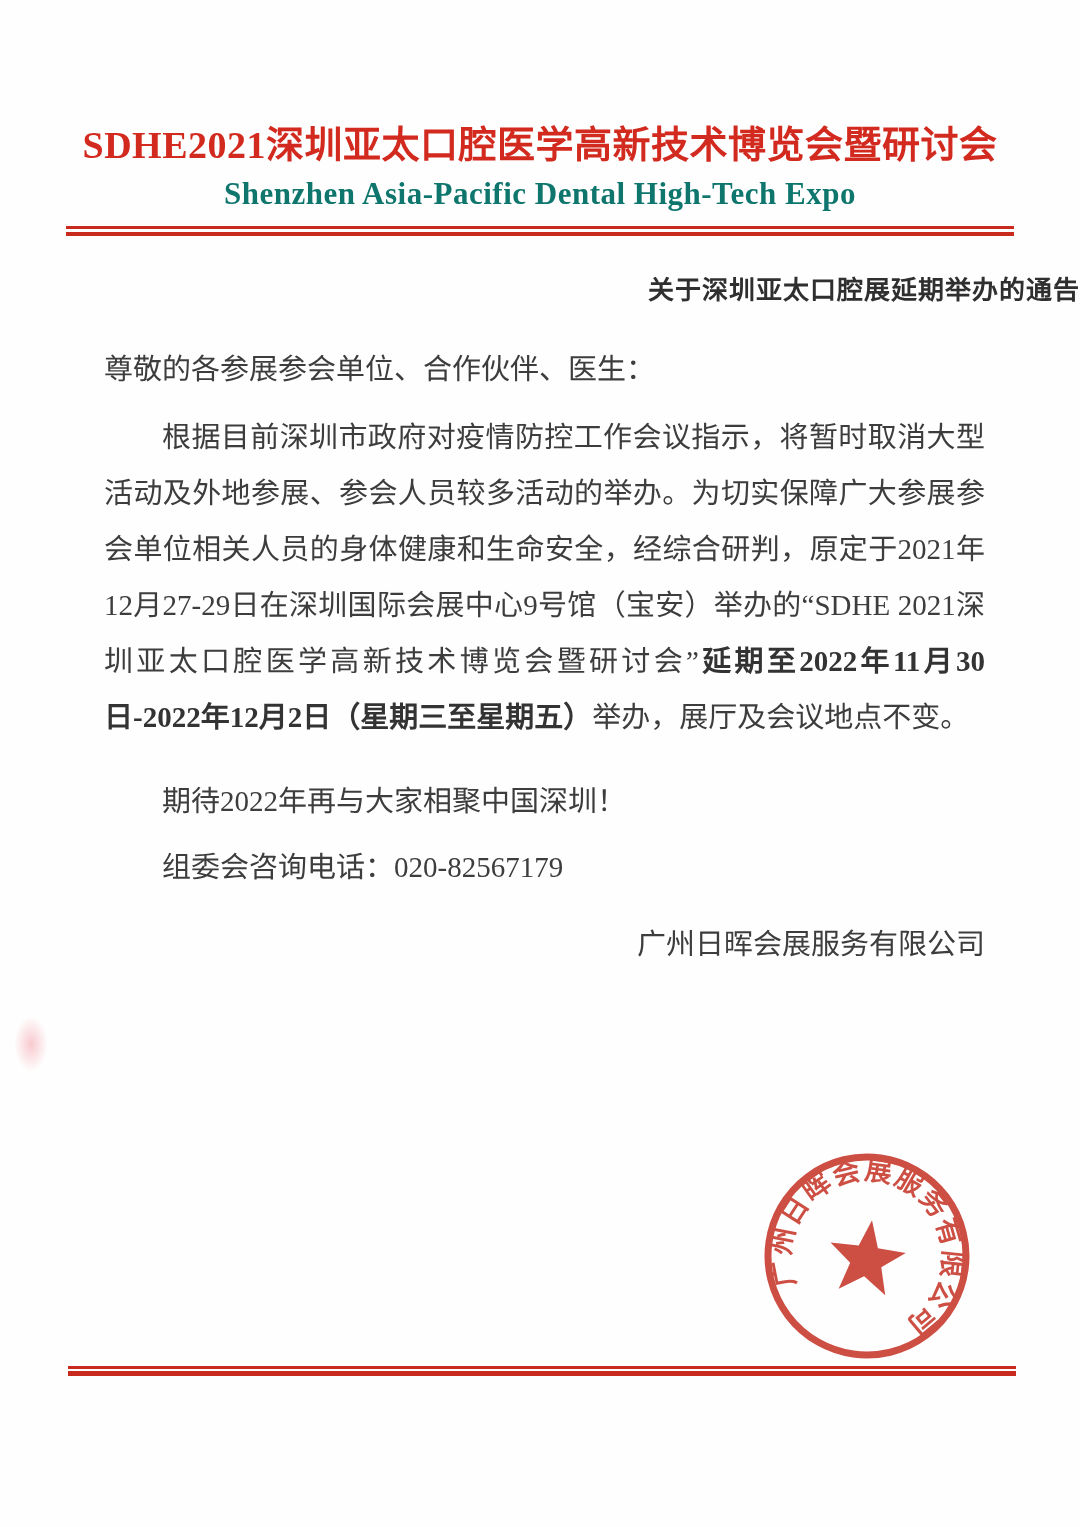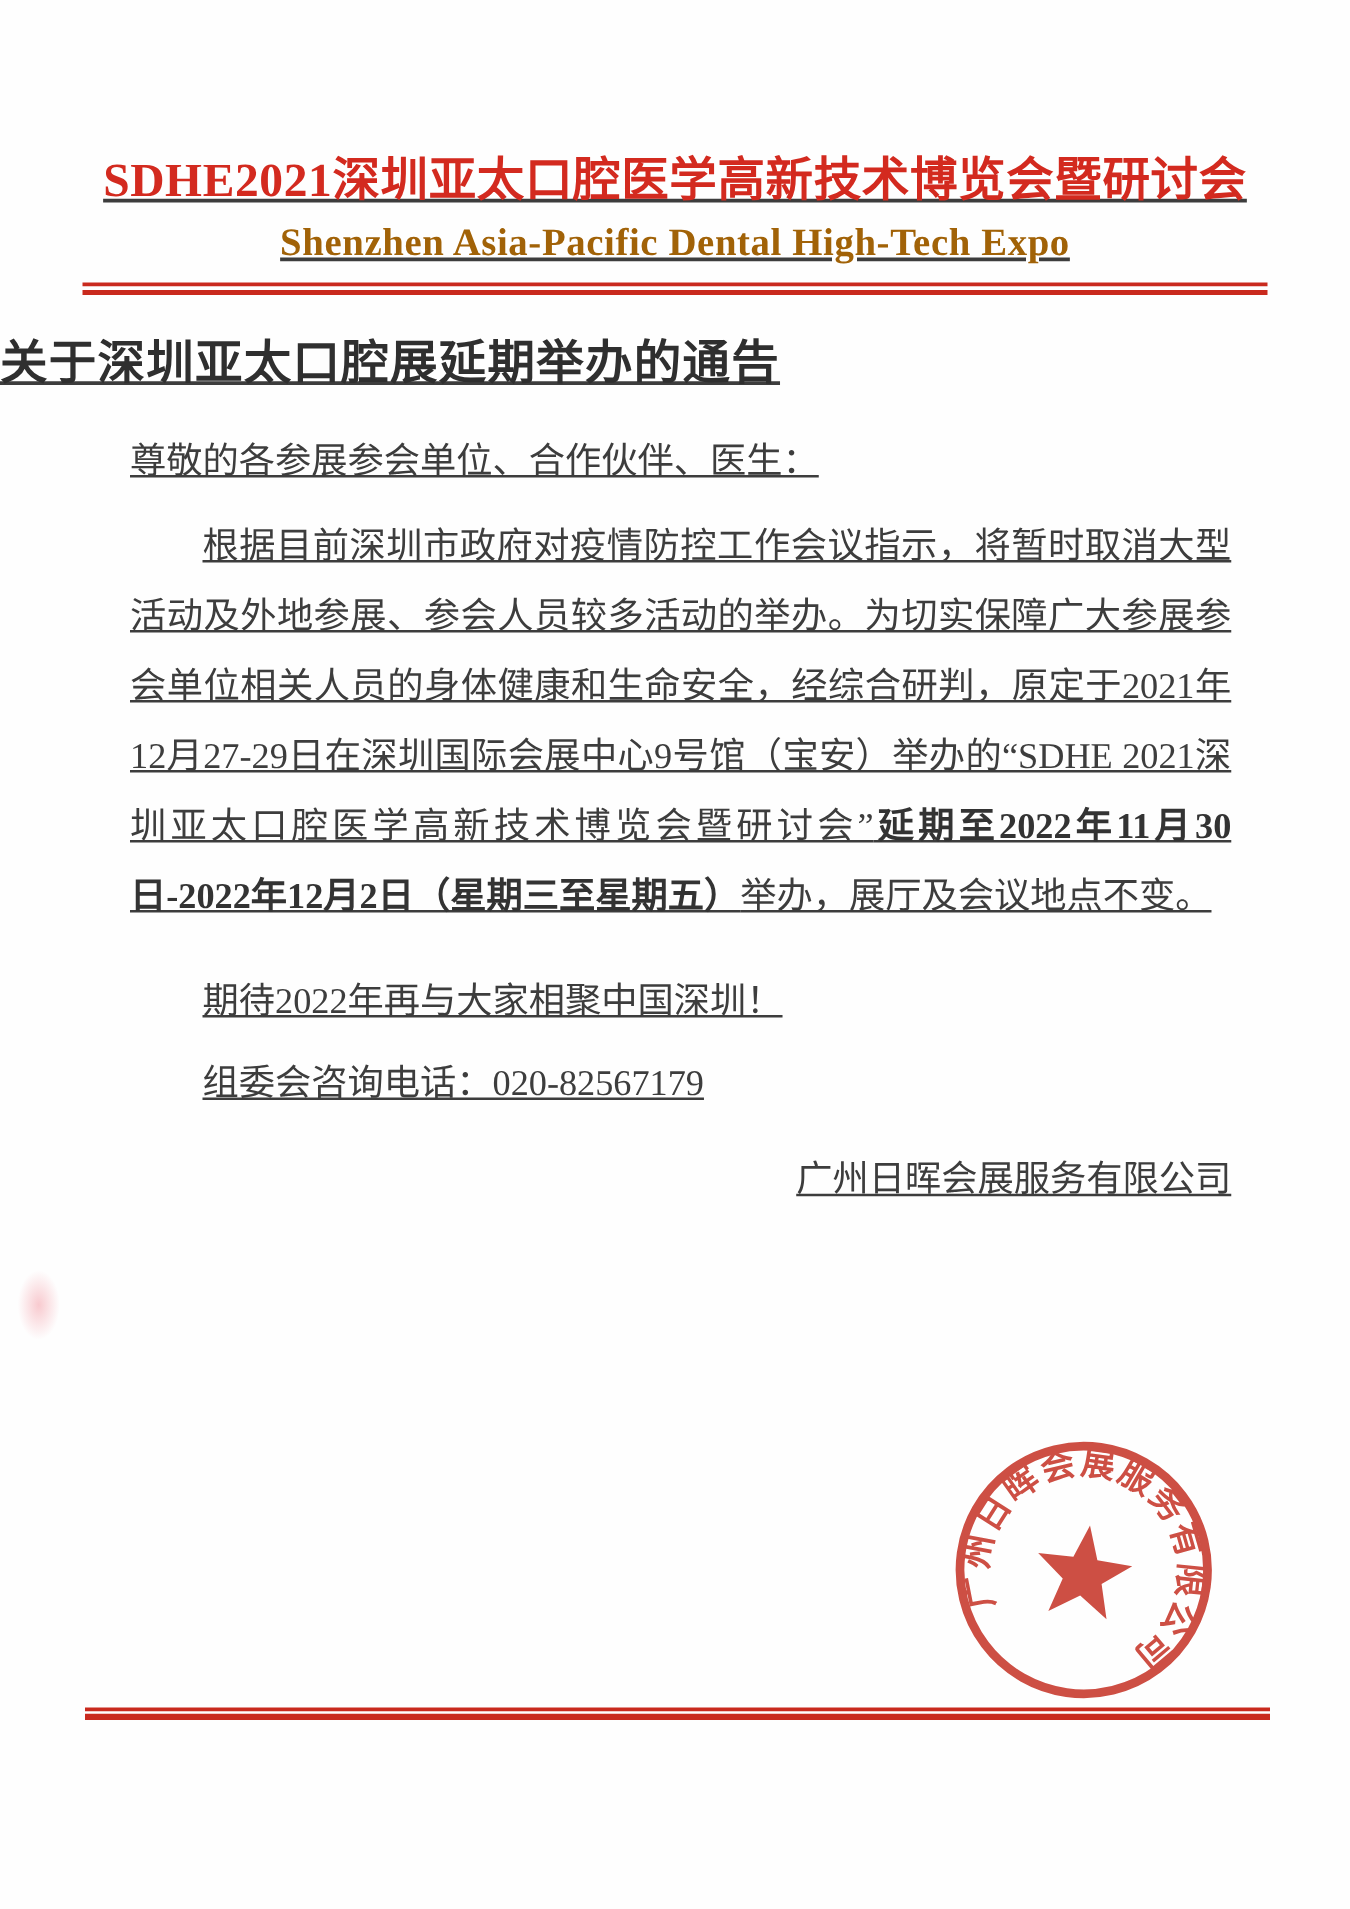--- a/index.html
+++ b/index.html
@@ -5,60 +5,59 @@
   html, body { margin: 0; padding: 0; background: #ffffff; }
   .page {
     position: relative;
     width: 1080px;
     height: 1527px;
     margin: 0 auto;
     background: #fefefe;
     font-family: "Liberation Serif", "DejaVu Serif", serif;
     color: #3d3d3d;
     overflow: hidden;
-    text-decoration: underline;
   }
   
   .header { text-align: center; padding-top: 122px; }
   .header-cn {
     margin: 0;
     font-size: 38px;
     line-height: 46px;
     font-weight: bold;
     color: #d32a1f;
     letter-spacing: 0.5px;
   }
   .header-en {
     margin: 8px 0 0;
     font-size: 31px;
     line-height: 36px;
     font-weight: bold;
-    color: #a16207;
+    color: #0f766e;
     letter-spacing: 0.5px;
   }
   .rule-top {
     margin: 14px 66px 0 66px;
     height: 3px;
     border-top: 3px solid #c92a1e;
     border-bottom: 4px solid #c92a1e;
   }
   .rule-bottom {
     position: absolute;
     left: 68px;
     right: 64px;
     top: 1366px;
     height: 2px;
     border-top: 3px solid #c92a1e;
     border-bottom: 5px solid #c92a1e;
   }
   
   .notice-title {
     margin: 32px 0 16px;
-    text-align: left;
-    font-size: 38px;
+    text-align: right;
+    font-size: 26px;
     line-height: 46px;
     font-weight: bold;
     color: #2f2f2f;
     letter-spacing: 1px;
   }
   .content {
     margin: 27px 95px 0 104px;
     font-size: 29px;
     line-height: 56px;
     text-align: justify;

